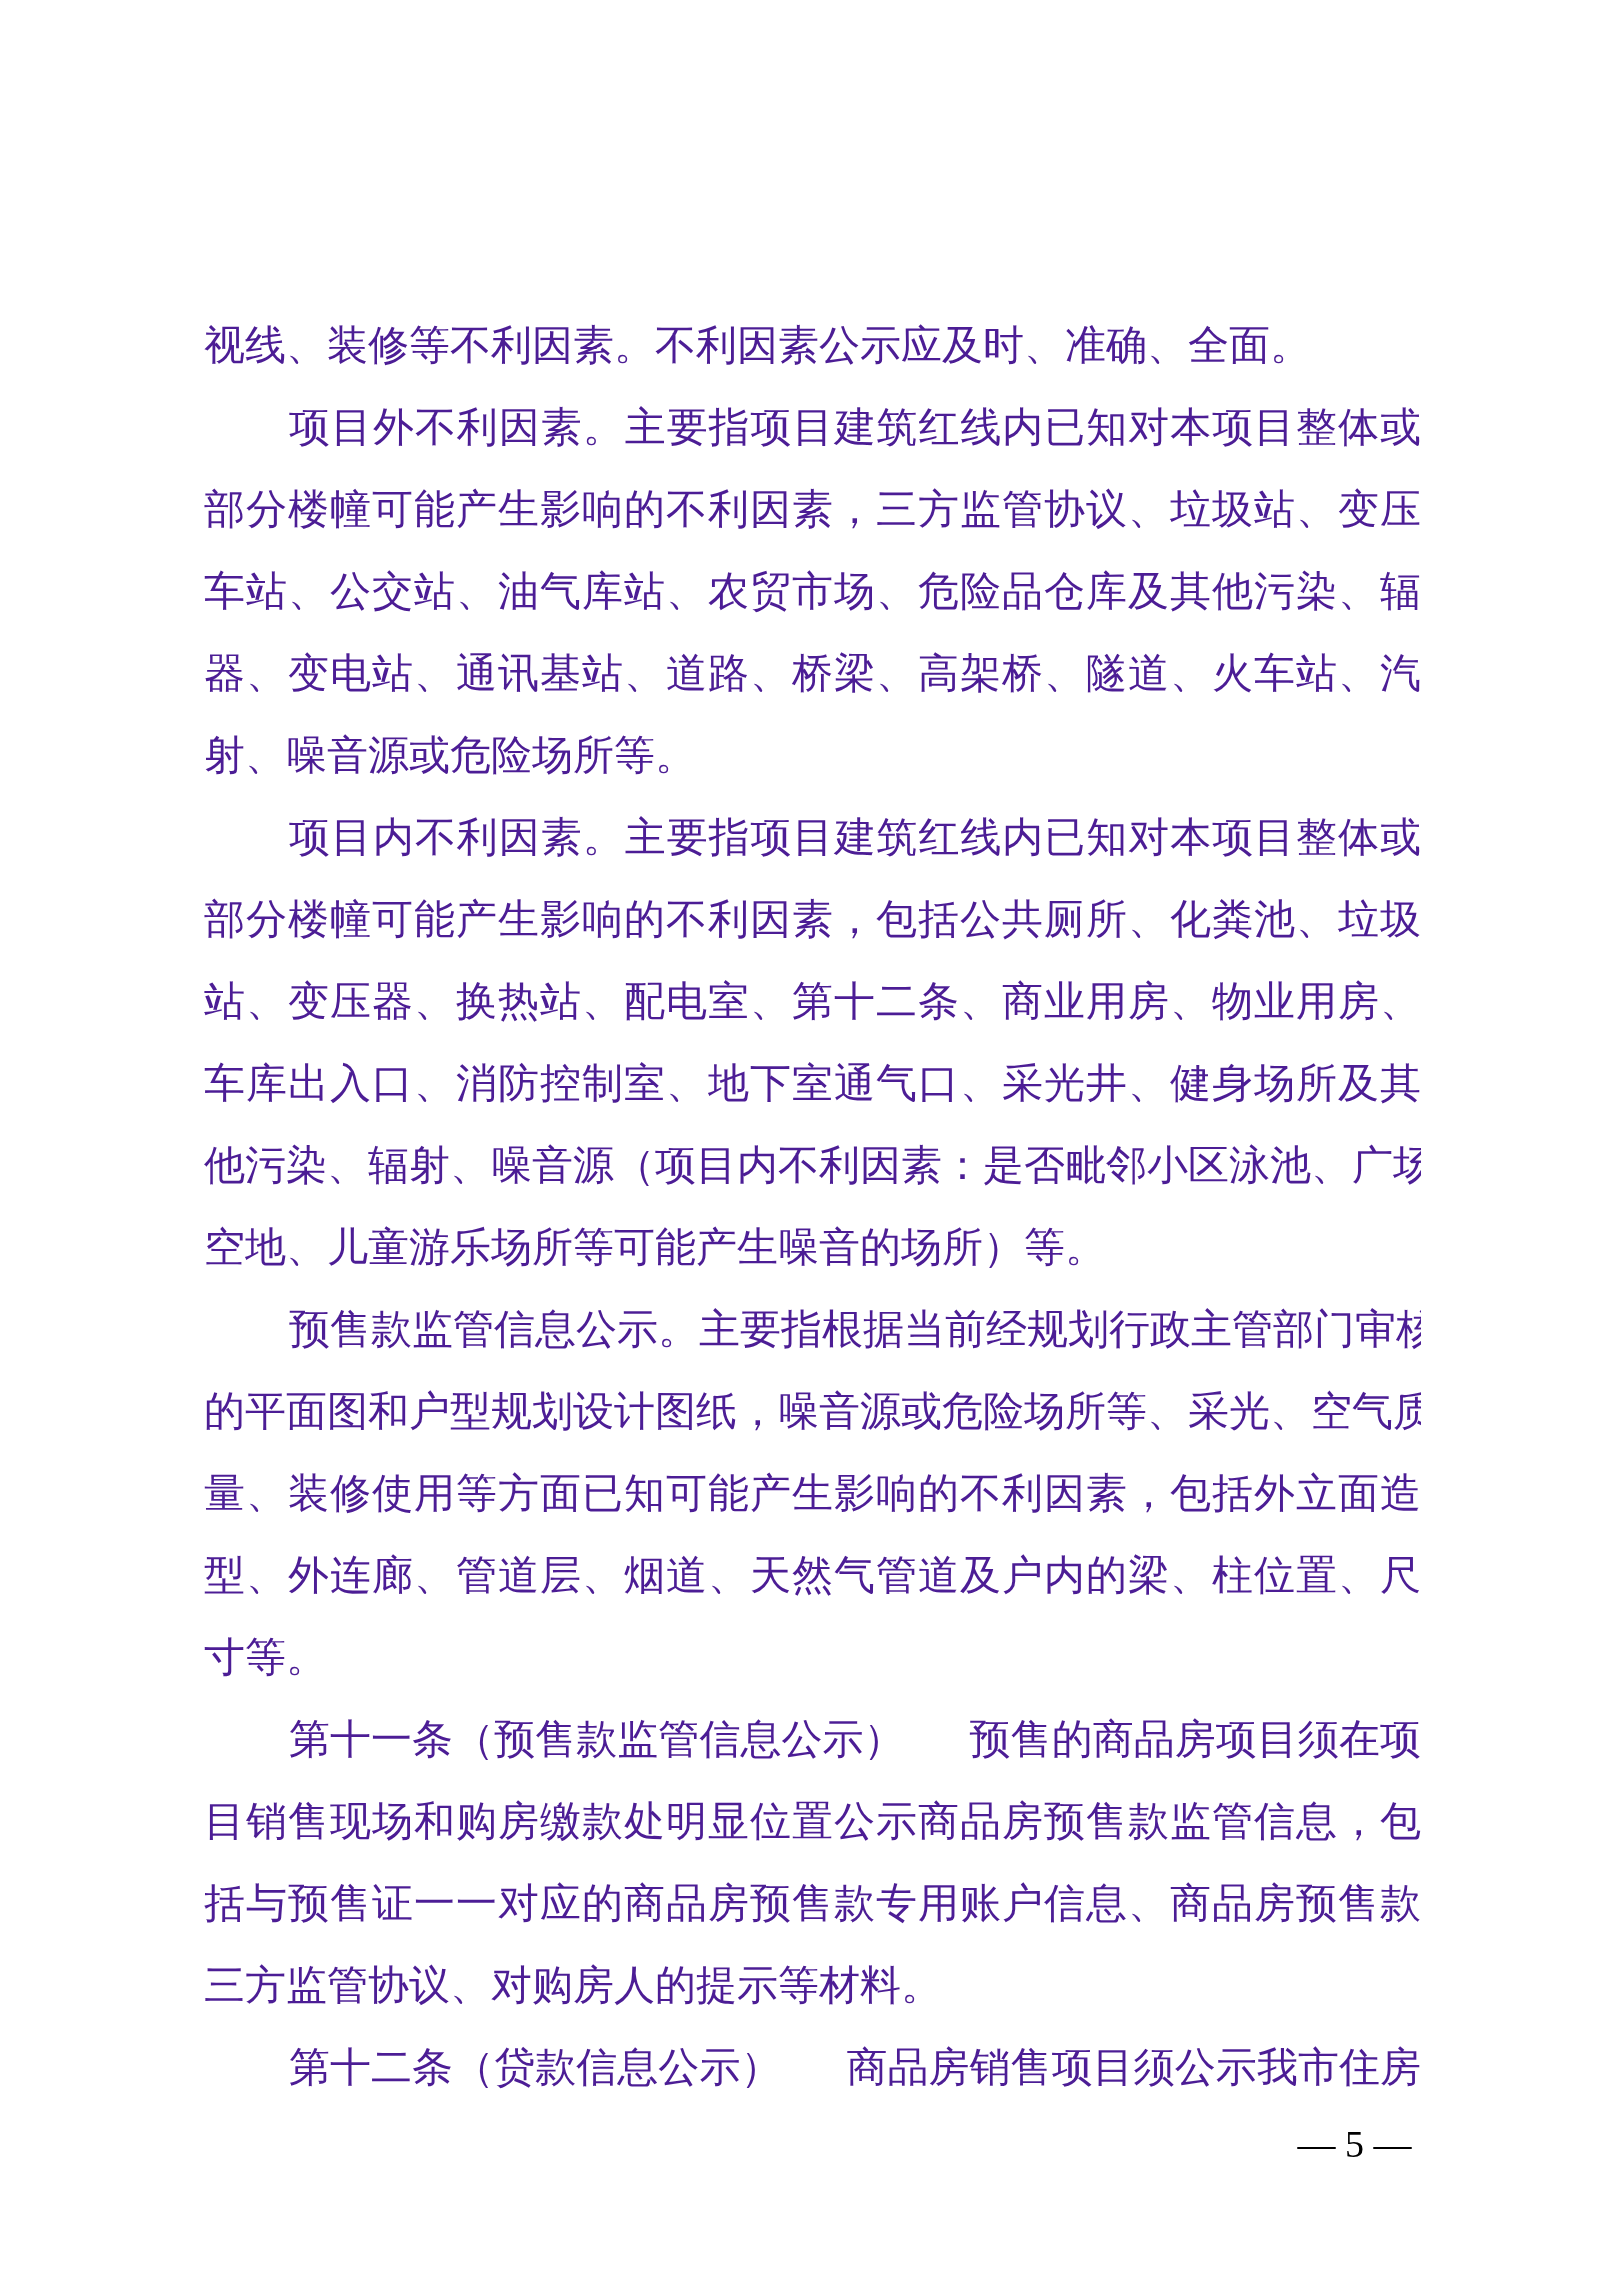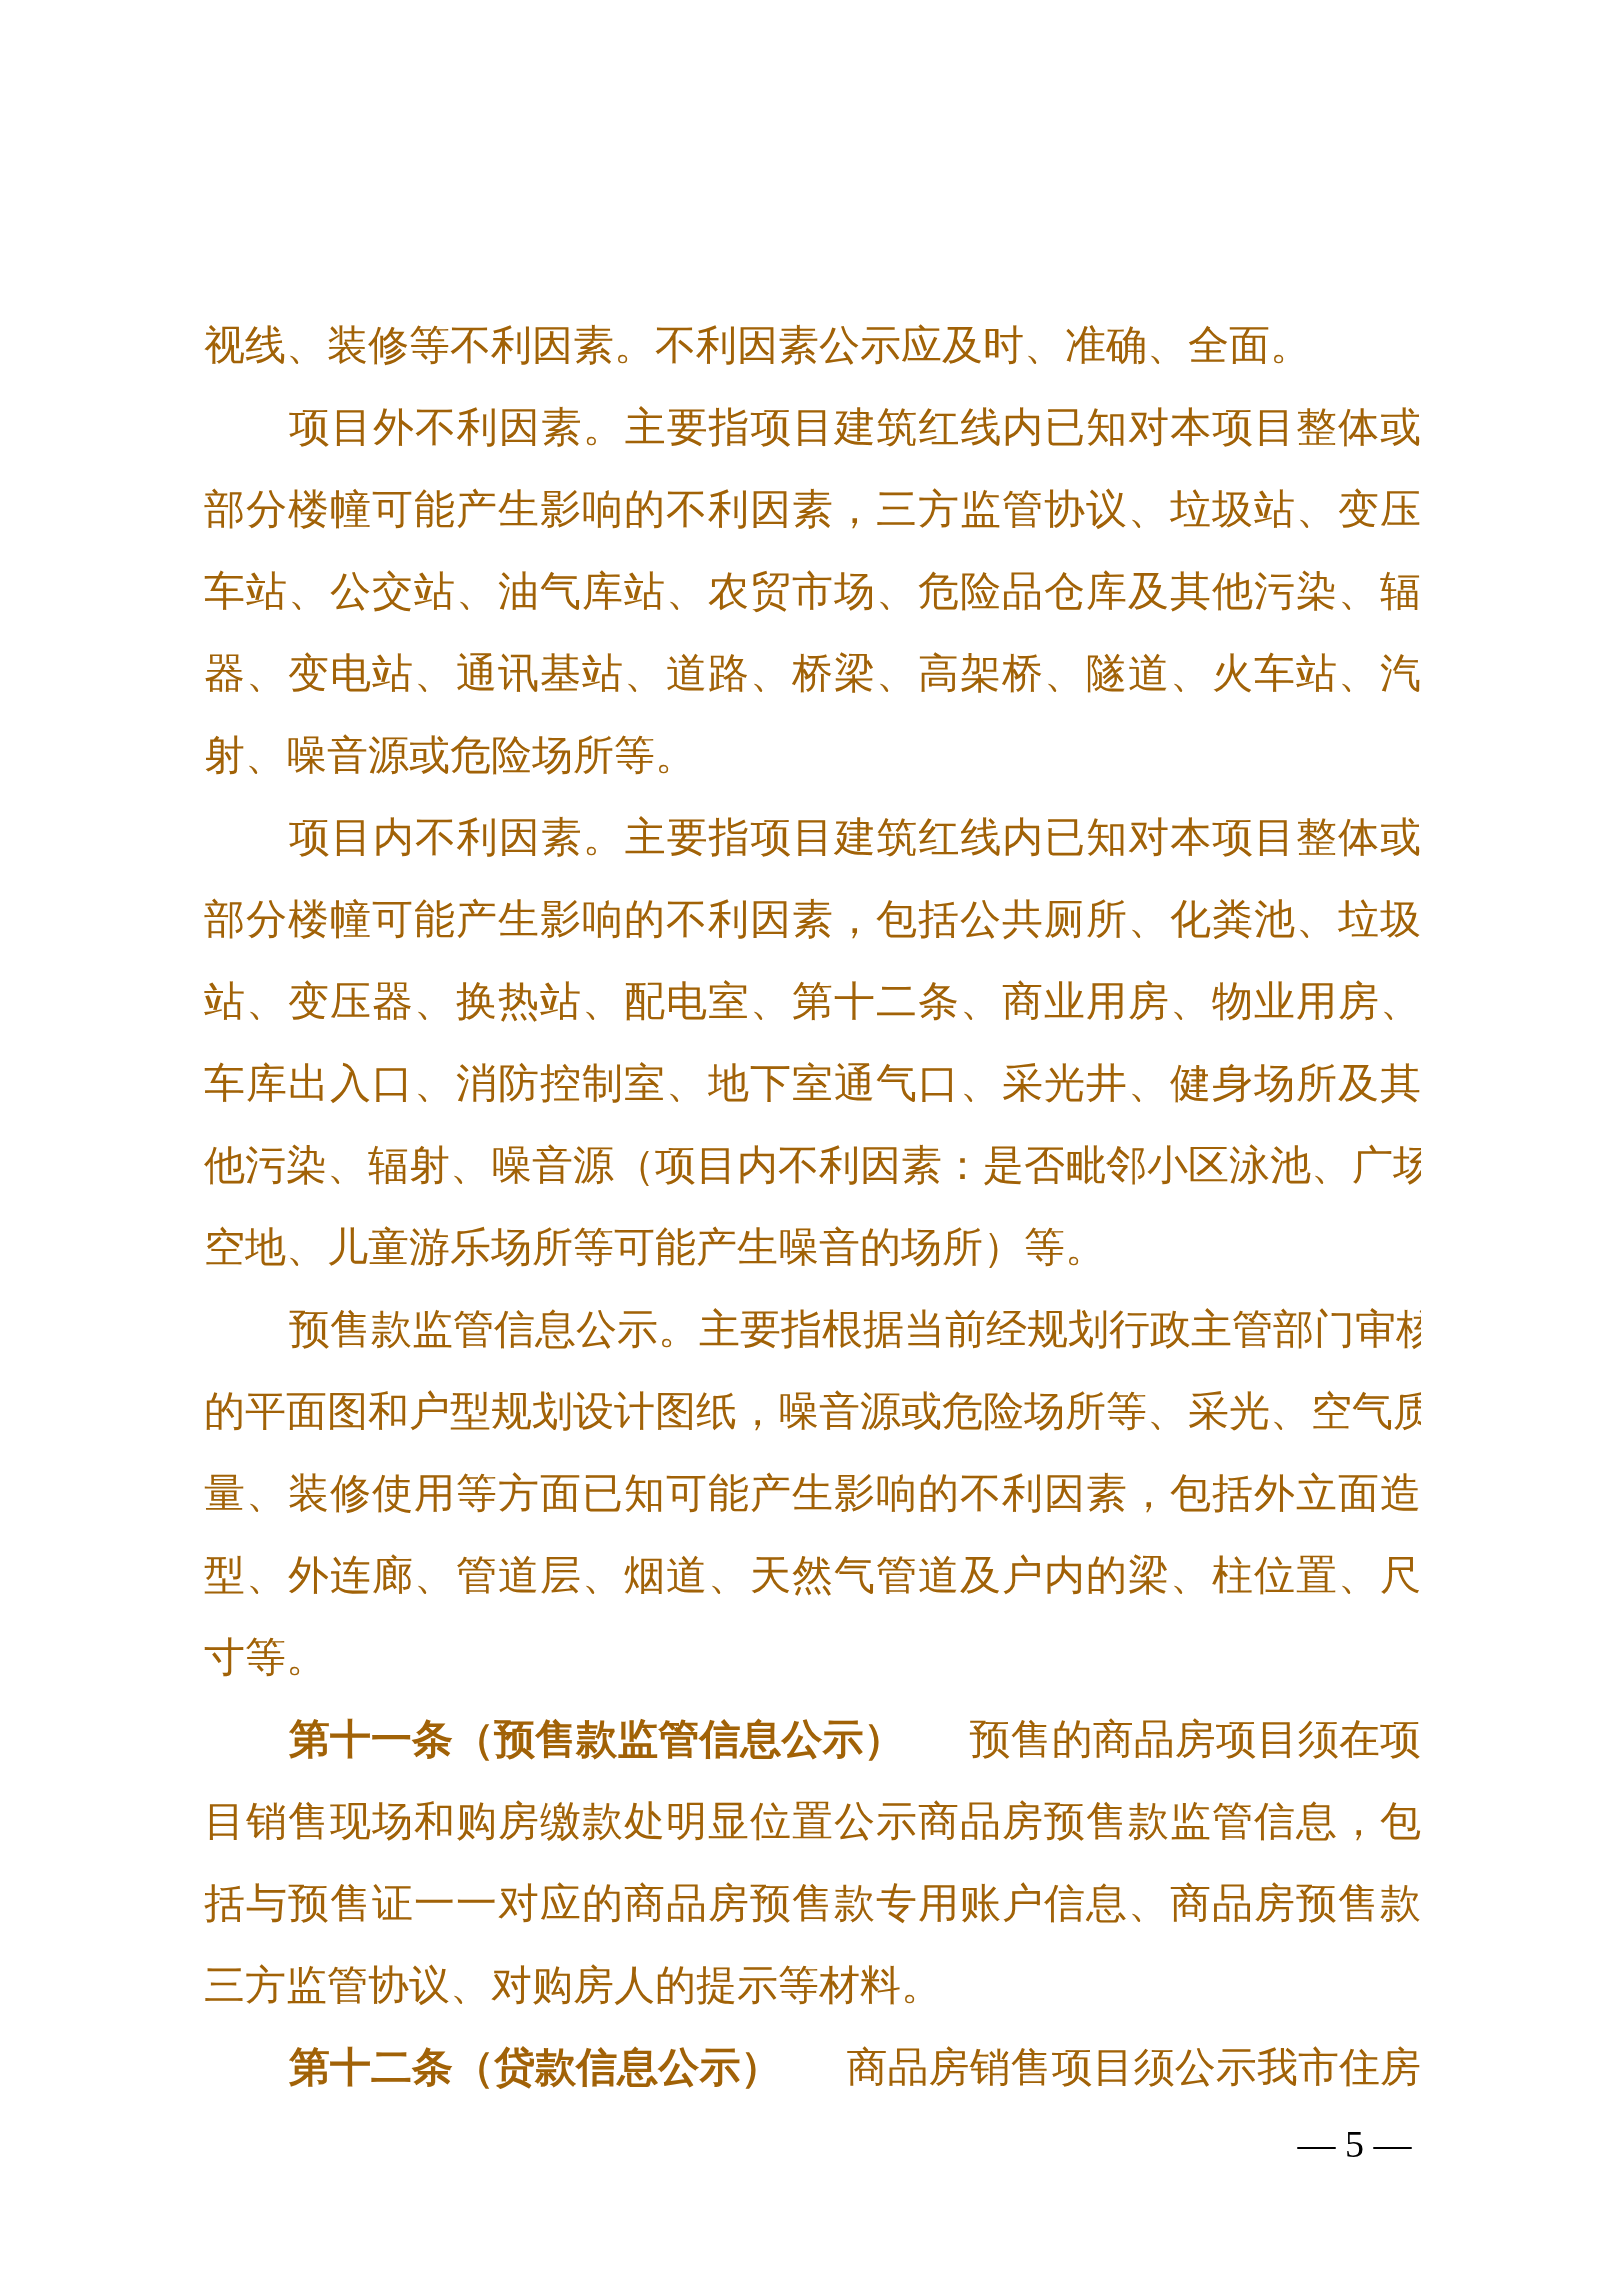--- a/index.html
+++ b/index.html
@@ -1,29 +1,29 @@
 <!DOCTYPE html>
 <html style="font-size:10.5px"><head>
 <meta charset="utf-8">
 <style>
   html, body { margin: 0; padding: 0; background: #ffffff; }
   body { width: 1623px; height: 2295px; position: relative; overflow: hidden; }
   .page { position: absolute; left: 0; top: 0; width: 1623px; height: 2295px; background: #ffffff; }
   .body-text {
     position: absolute; left: 204px; top: 304px; width: 1217px;
     font-family: "DejaVu Serif", "Liberation Serif", serif;
-    font-size: 41px; line-height: 82px; color: #a16207;
+    font-size: 41px; line-height: 82px; color: #4c1d95;
   }
   .line {
     display: block; height: 82px; white-space: nowrap; overflow: hidden;
     text-align: justify; text-align-last: justify;
   }
   .line.last { text-align-last: left; }
   .line.indent { padding-left: 85px; }
-  .heading { font-family: "DejaVu Sans", "Liberation Sans", sans-serif; font-weight: bold; }
+  .heading { font-family: "DejaVu Sans", "Liberation Sans", sans-serif; font-weight: normal; }
   .gap { display: inline-block; width: 65px; }
   .page-number {
     position: absolute; left: 1286px; top: 2121px; width: 137px; height: 46px;
     font-family: "Liberation Serif", "DejaVu Serif", serif; font-size: 38px; line-height: 46px;
     color: #000; text-align: center; white-space: nowrap;
   }
 </style>
 </head>
 <body>
 

